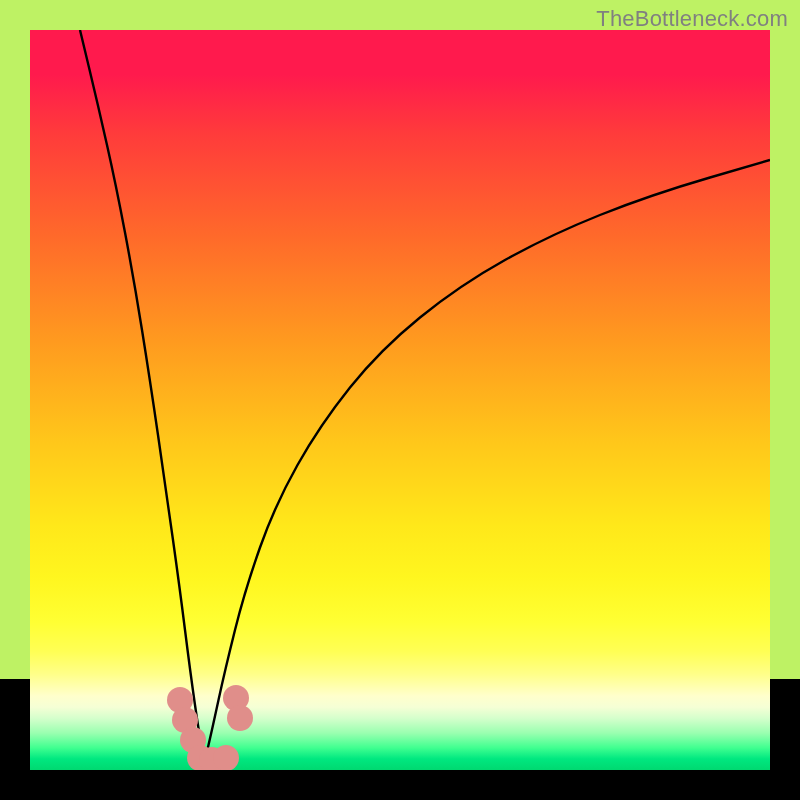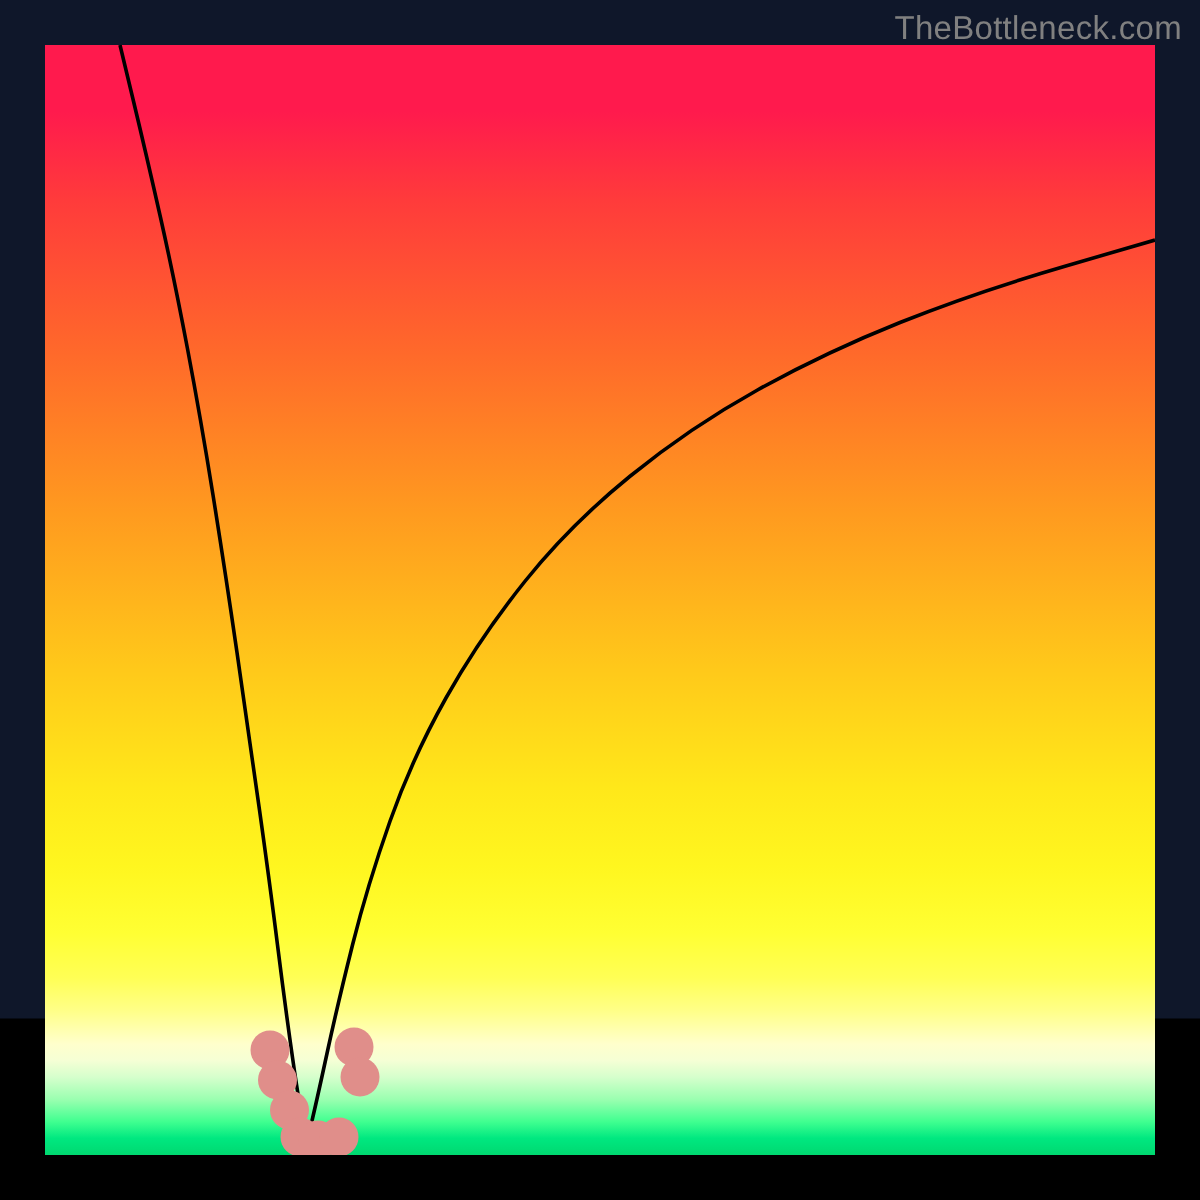--- a/index.html
+++ b/index.html
@@ -7,21 +7,21 @@
     padding: 0;
     width: 800px;
     height: 800px;
     overflow: hidden;
     background: #000;
     font-family: Arial, Helvetica, sans-serif;
   }
   .frame {
     width: 800px;
     height: 679px;
-    background: #0f172a;
+    background: #bef264;
     position: relative;
   }
   .plot {
     position: absolute;
     left: 30px;
     top: 30px;
     width: 740px;
     height: 740px;
     overflow: hidden;
   }

